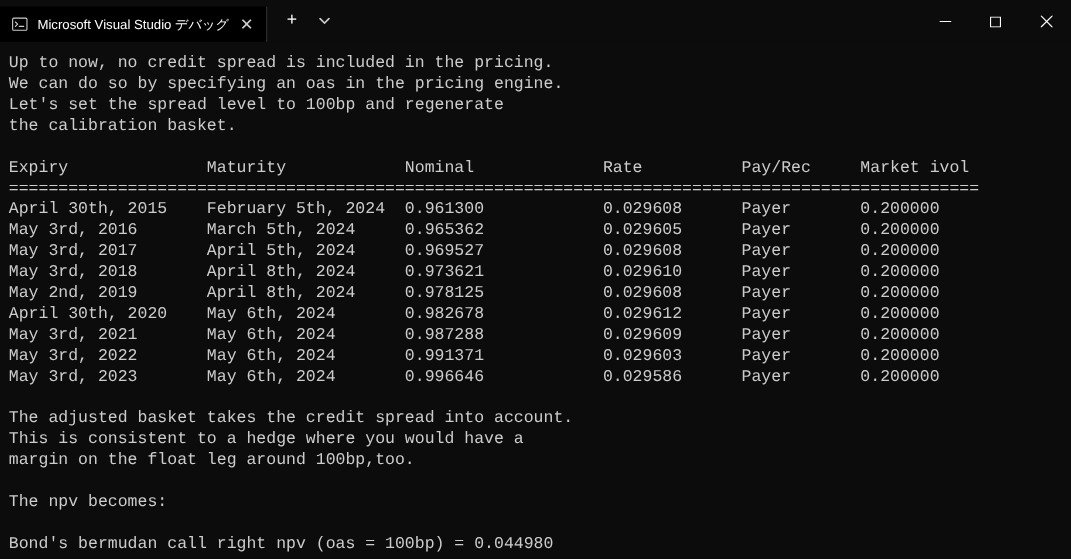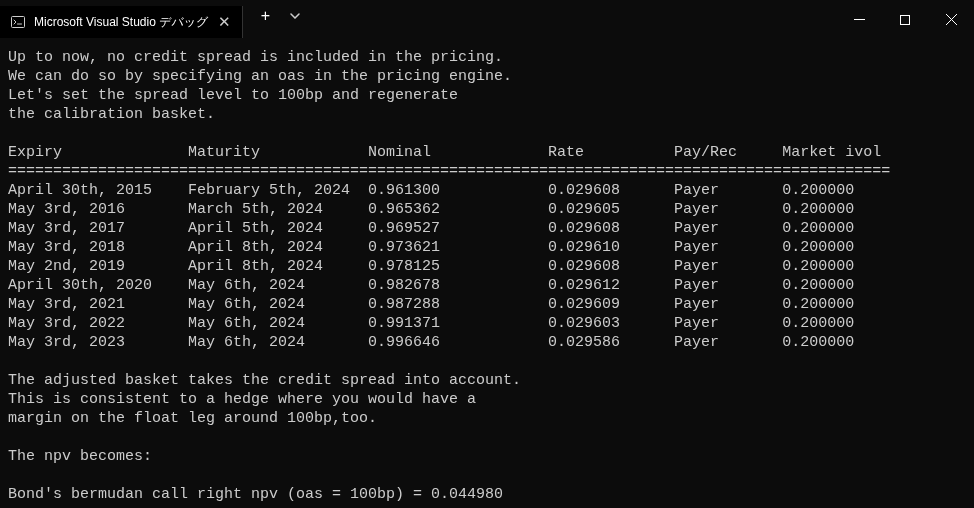--- a/index.html
+++ b/index.html
@@ -12,21 +12,21 @@
     }
     .title-bar {
       height: 38px;
       background: #0c0c0c;
       display: flex;
       align-items: center;
       justify-content: space-between;
     }
     .tabs-area {
       display: flex;
-      align-items: flex-start;
+      align-items: center;
       height: 100%;
     }
     .tab {
       display: flex;
       align-items: center;
       height: 32px;
       padding: 0 10px;
       background: #0c0c0c;
       border-right: 1px solid #333;
       gap: 8px;

